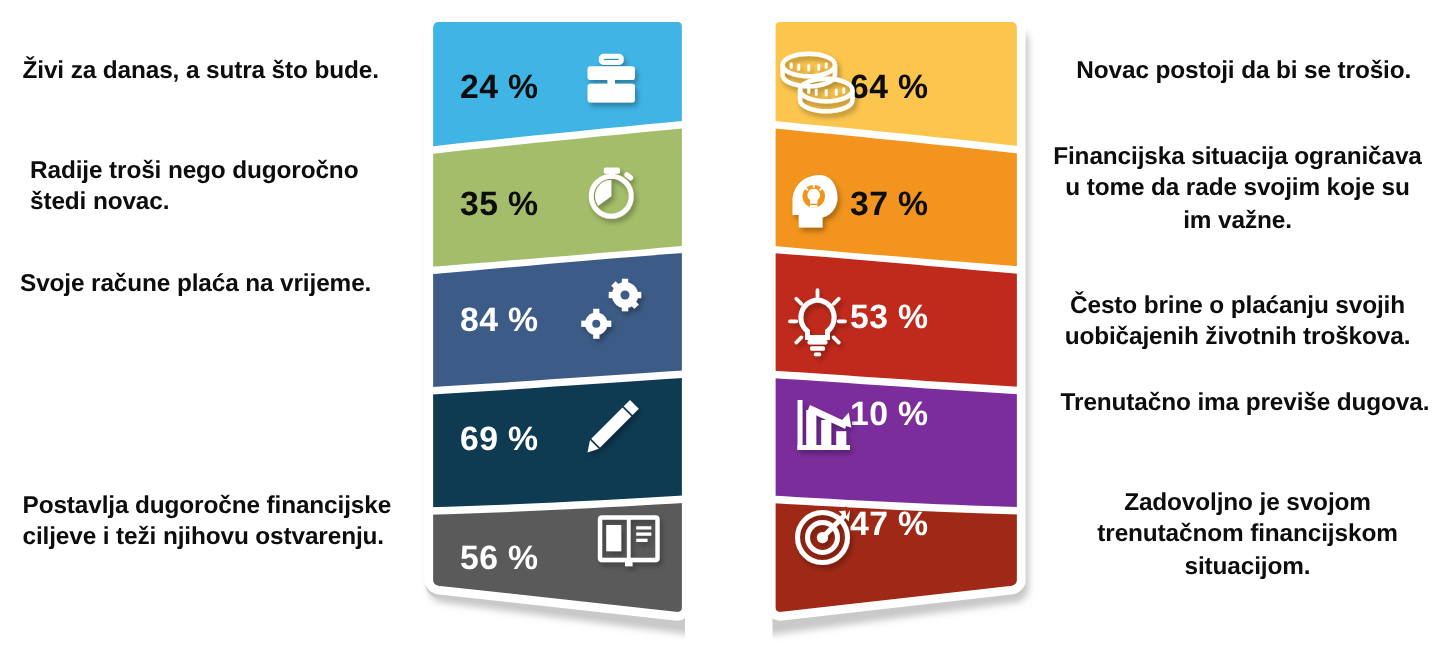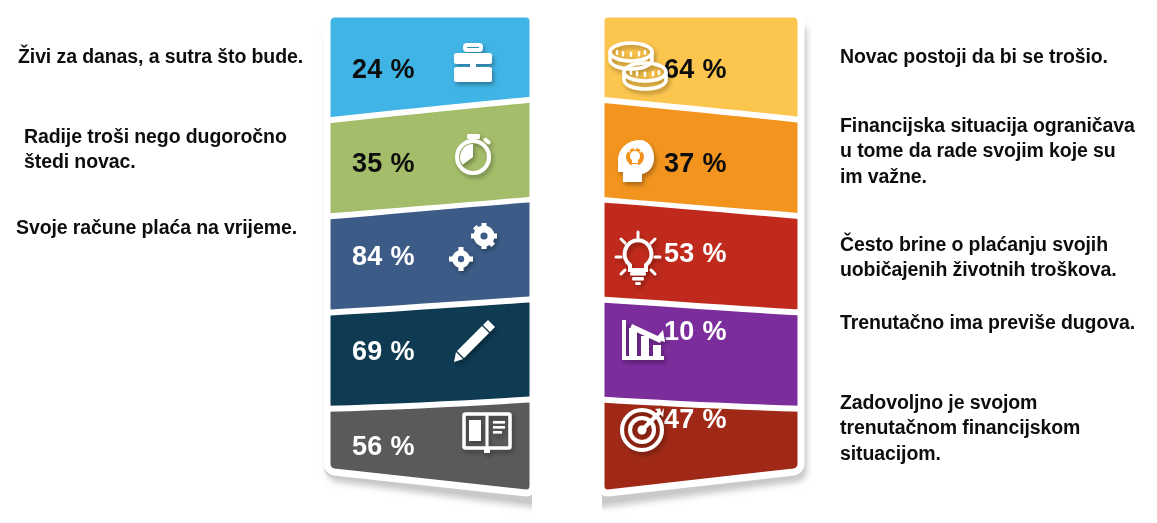--- a/index.html
+++ b/index.html
@@ -39,25 +39,25 @@
   }
   .label {
     position: absolute;
     font-size: 19.5px;
     font-weight: bold;
     color: #0d0d0d;
     line-height: 1.30;
     letter-spacing: -0.1px;
   }
   .side-left .label { text-align: left; }
-  .side-right .label { text-align: left; }
+  .side-right .label { text-align: center; }
 
   .book {
     position: absolute;
-    left: 304px;
+    left: 320px;
     top: 0;
     width: 520px;
     height: 451px;
     text-decoration: underline;
   }
   svg { display: block; }
   .pct {
     font-family: "Liberation Sans", sans-serif;
     font-weight: bold;
     font-size: 27px;
@@ -68,20 +68,21 @@
 </style>
 </head>
 <body>
 
 <div id="root">
 
   <div class="side side-left">
     <div class="label" style="top:44px; left:18px; width:300px;">Živi za danas, a sutra što bude.</div>
     <div class="label" style="top:215px; left:16px; width:300px;">Svoje račune plaća na vrijeme.</div>
     <div class="label" style="top:124px; left:24px; width:290px;">Radije troši nego dugoročno štedi novac.</div>
+    <div class="label" style="top:392px; left:18px; width:302px;">Postavlja dugoročne financijske ciljeve i teži njihovu ostvarenju.</div>
   </div>
 
   <div class="side side-right">
     <div class="label" style="top:44px; left:12px; width:310px;">Novac postoji da bi se trošio.</div>
     <div class="label" style="top:113px; left:12px; width:300px;">Financijska situacija ograničava u tome da rade svojim koje su im važne.</div>
     <div class="label" style="top:215px; left:12px; width:300px;margin-top:17px;">Često brine o plaćanju svojih uobičajenih životnih troškova.</div>
     <div class="label" style="top:390px; left:12px; width:316px;">Zadovoljno je svojom trenutačnom financijskom situacijom.</div>
     <div class="label" style="top:310px; left:12px; width:312px;">Trenutačno ima previše dugova.</div>
   </div>
 

